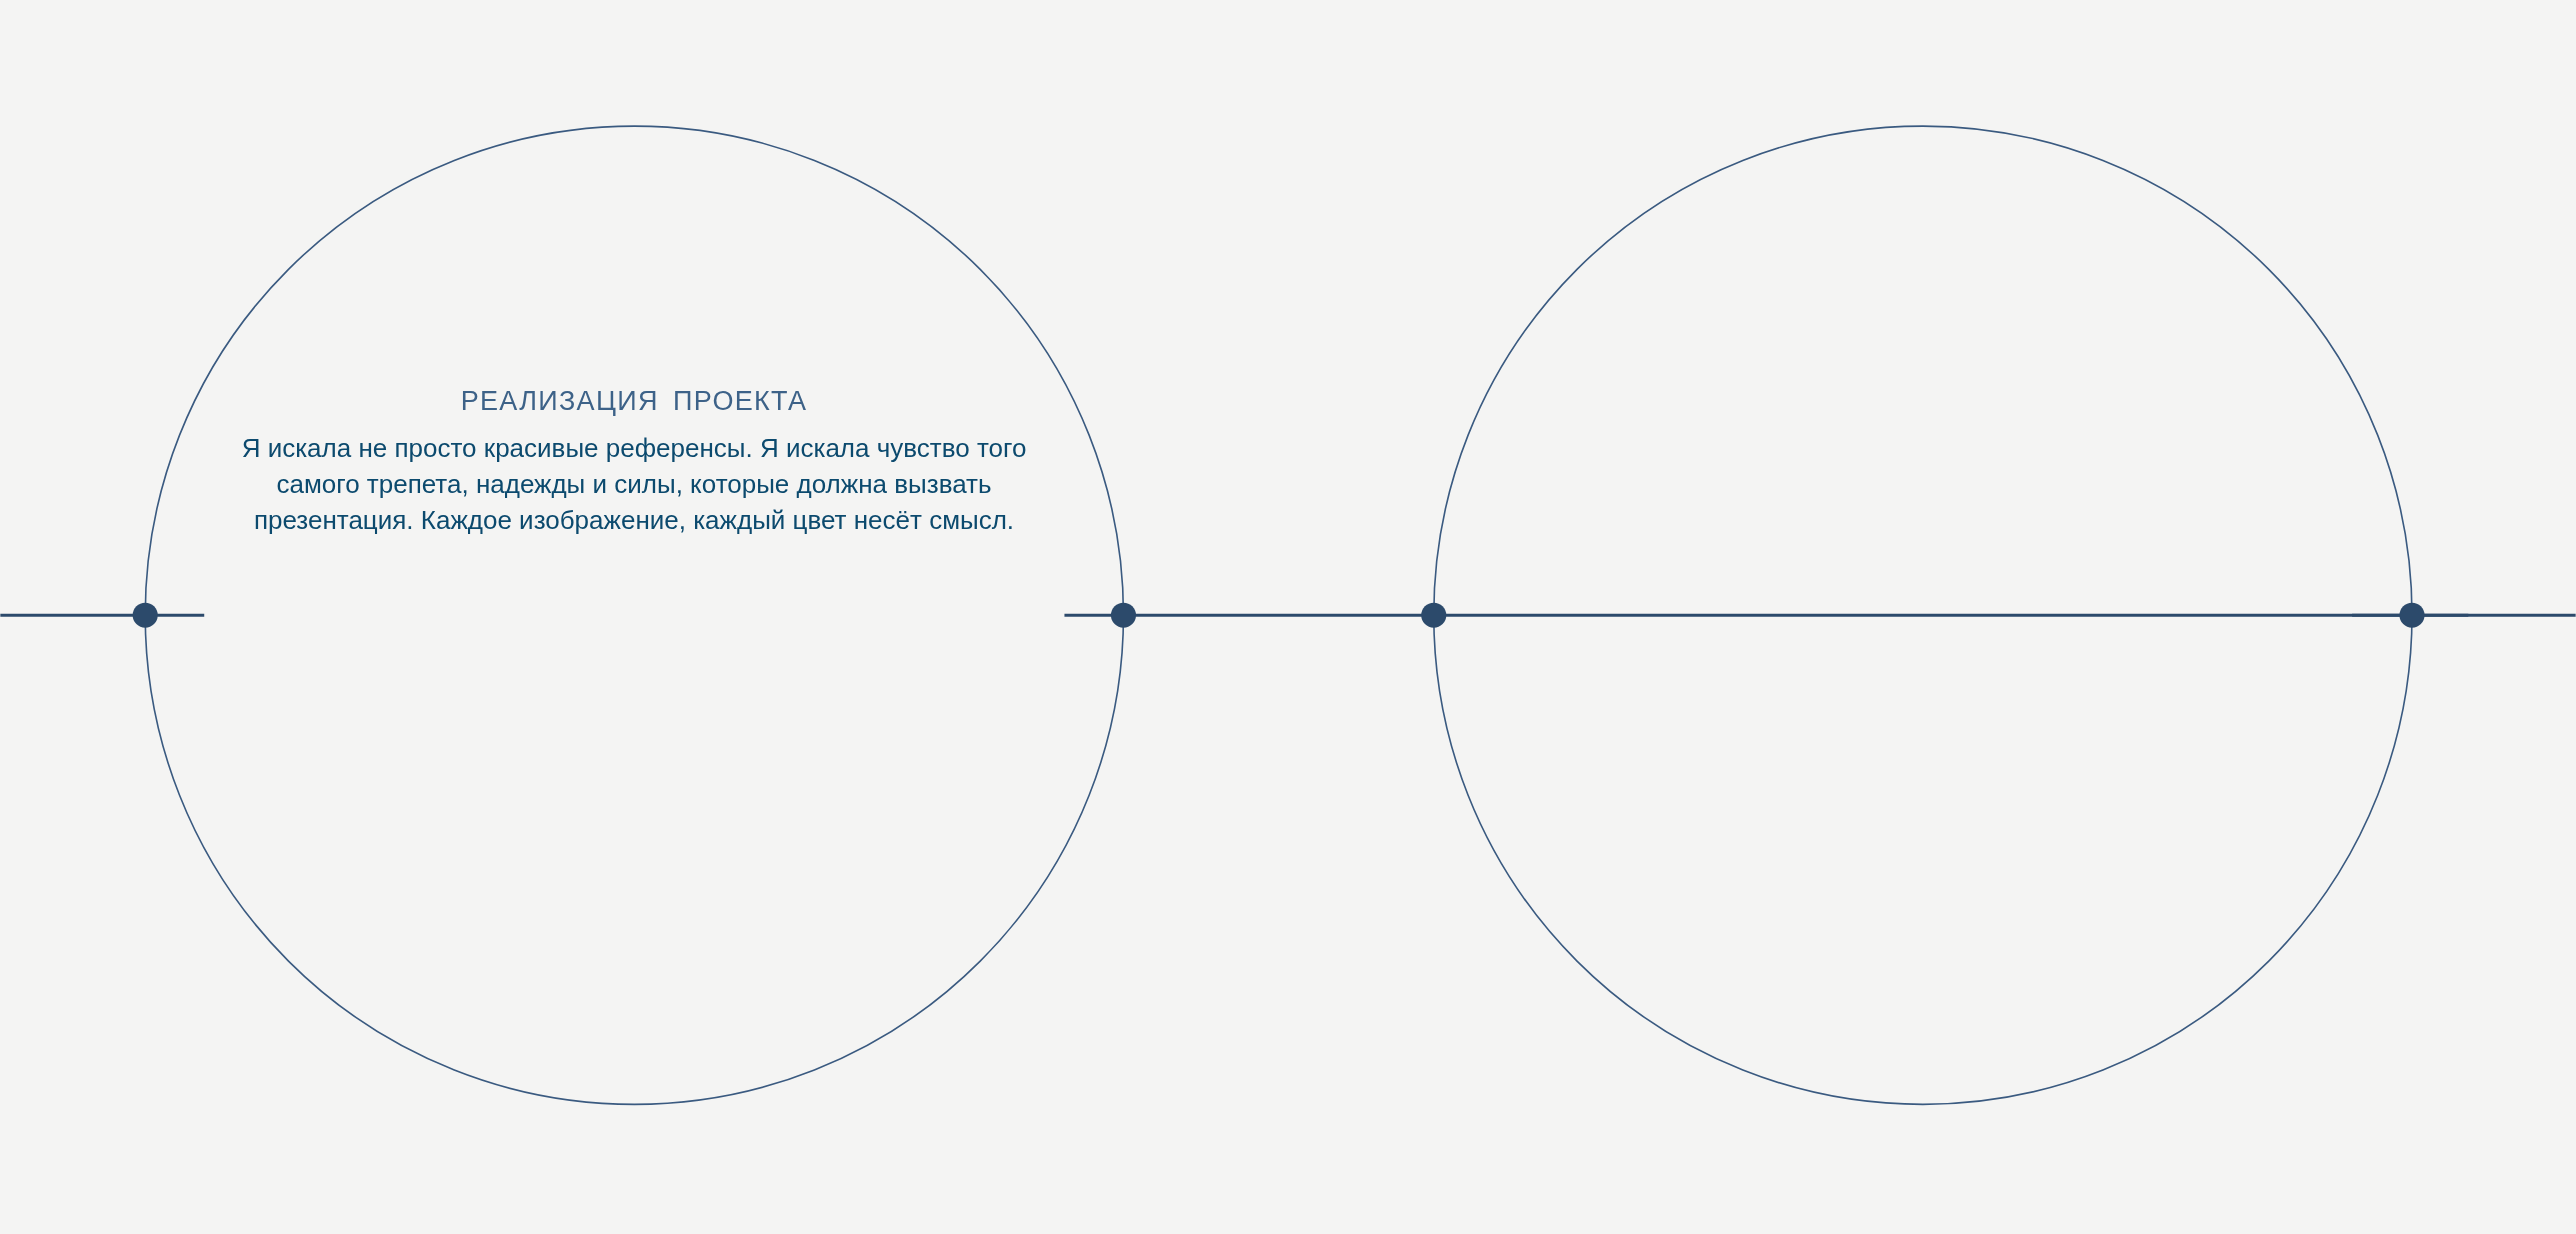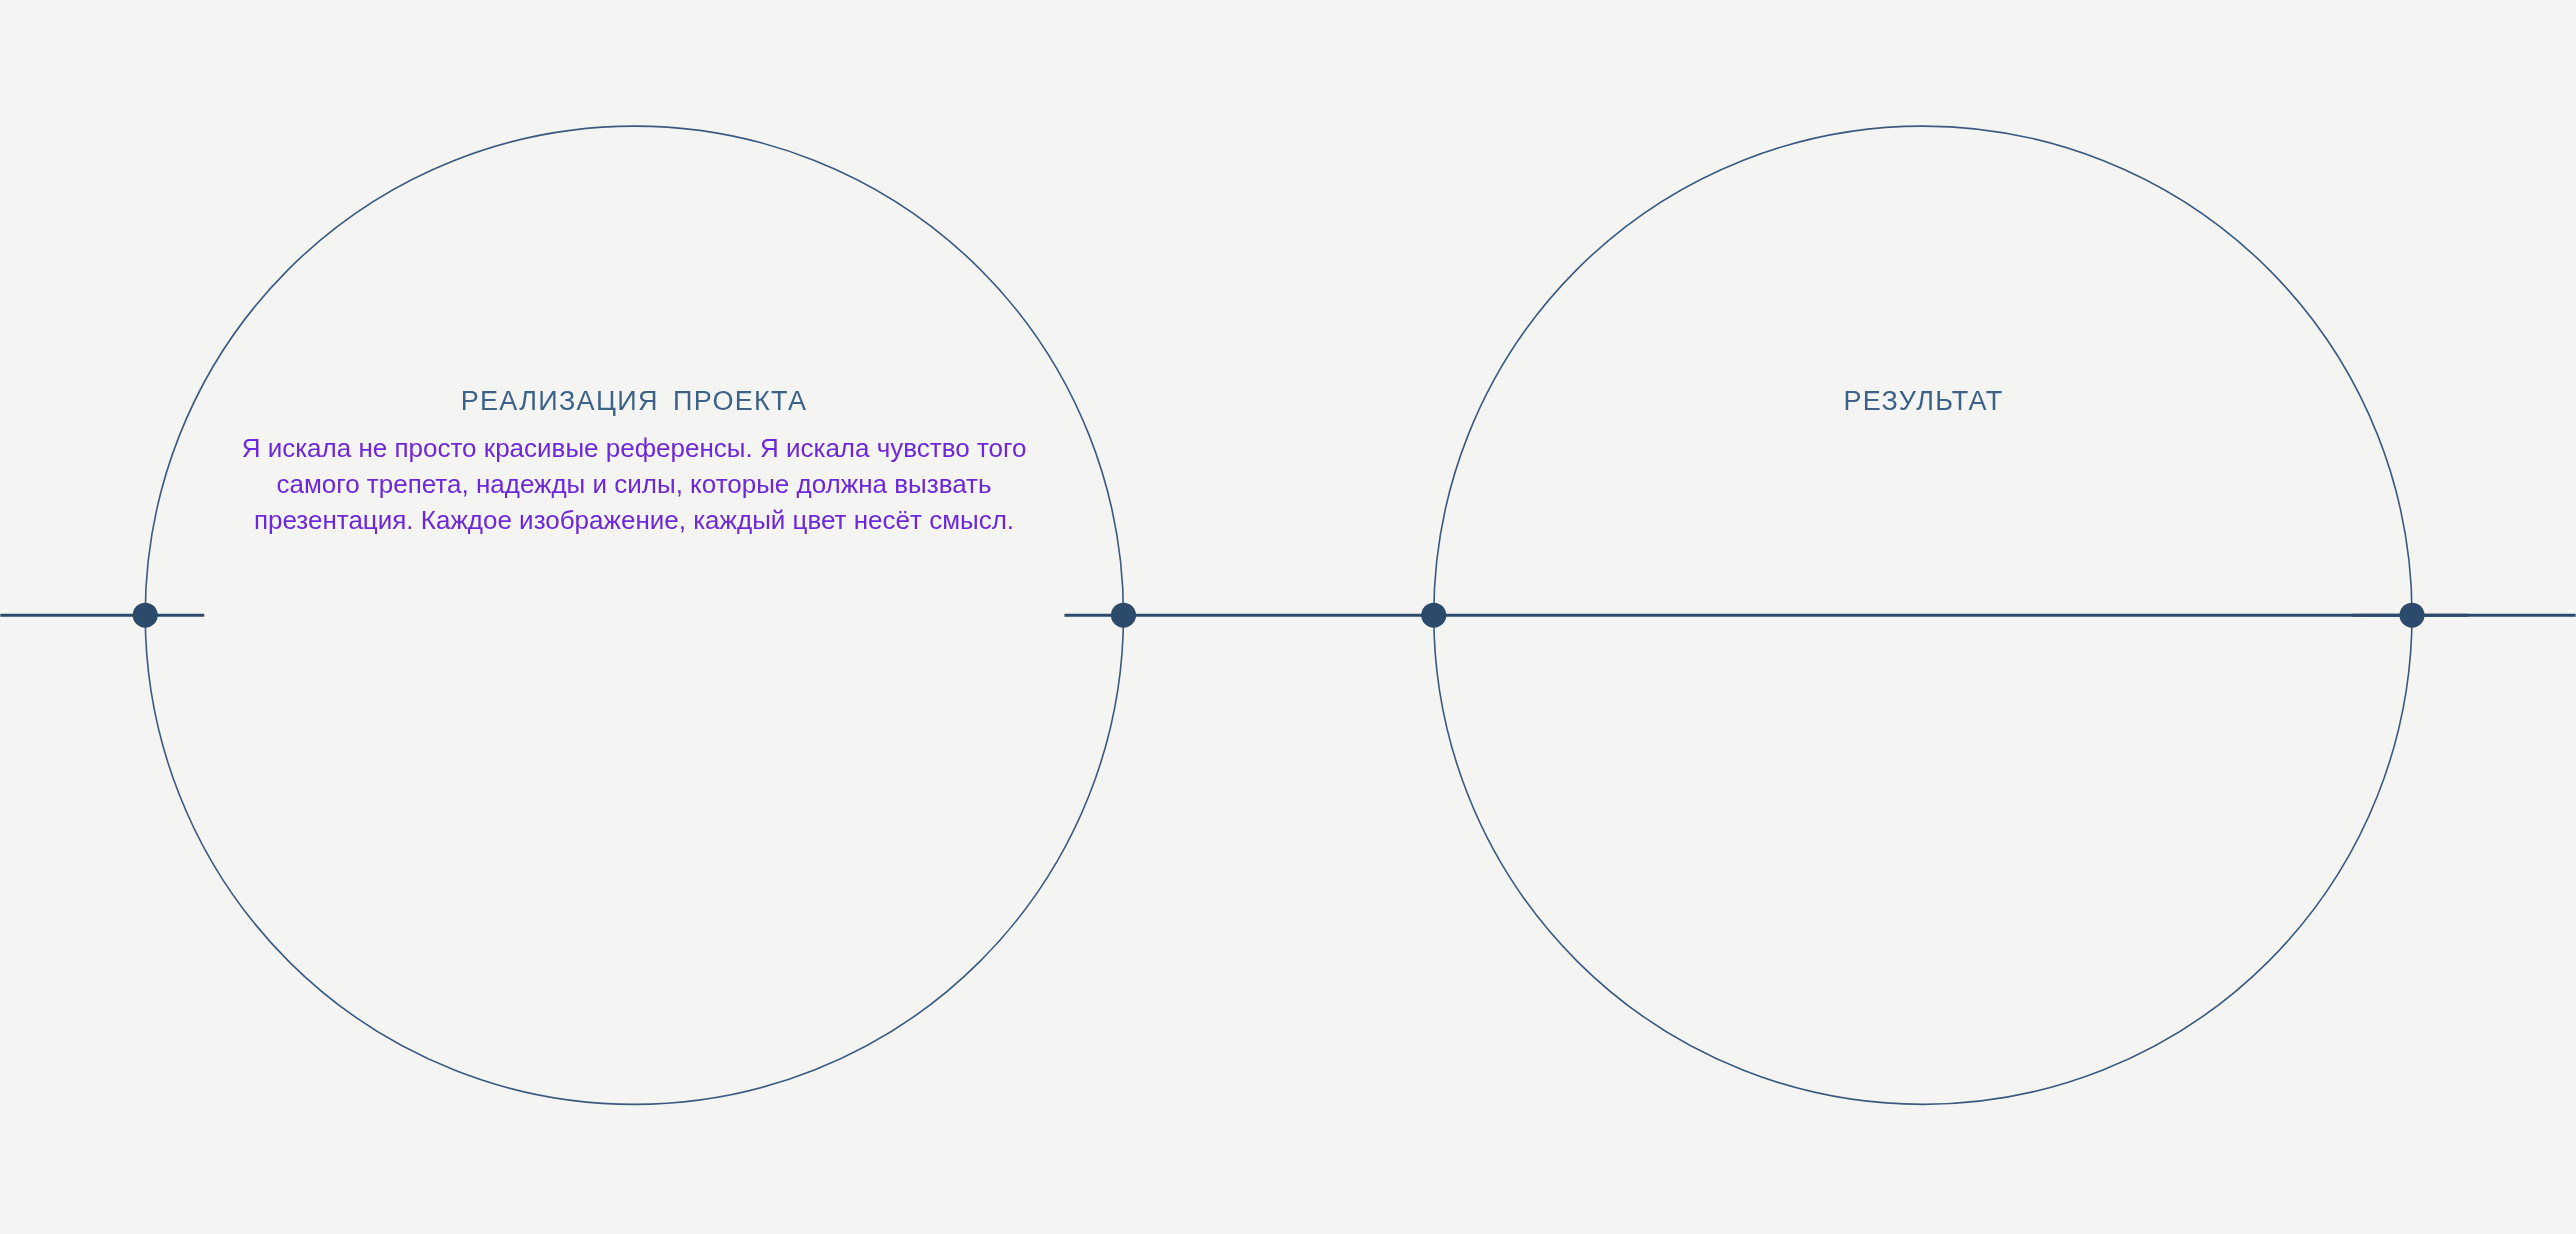--- a/index.html
+++ b/index.html
@@ -48,21 +48,21 @@
   }
 
   .node-title .title-gap {
     display: inline-block;
     width: 14.3px;
   }
 
   .node-para {
     font-size: 26px;
     line-height: 36px;
-    color: #6d28d9;
+    color: #0c4a6e;
     margin: 12px;
   }
 
   .node-para + .node-para {
     margin-top: 7.2px;
   }
 
   
   #node-implementation {
     left: 209px;
@@ -99,20 +99,19 @@
   </svg>
 
   <div class="node-block" id="node-implementation">
     <div class="node-title"><span>РЕАЛИЗАЦИЯ</span><span class="title-gap"></span><span>ПРОЕКТА</span></div>
 
     <p class="node-para">Я искала не просто красивые референсы. Я искала чувство того самого трепета, надежды и силы, которые должна вызвать презентация. Каждое изображение, каждый цвет несёт смысл.</p>
 
   </div>
 
   <div class="node-block" id="node-result">
-    <div class="node-title"><span>РЕЗУЛЬТАТ</span></div>
 
 
 
   </div>
 
 </div>
 
 
 </body></html>

